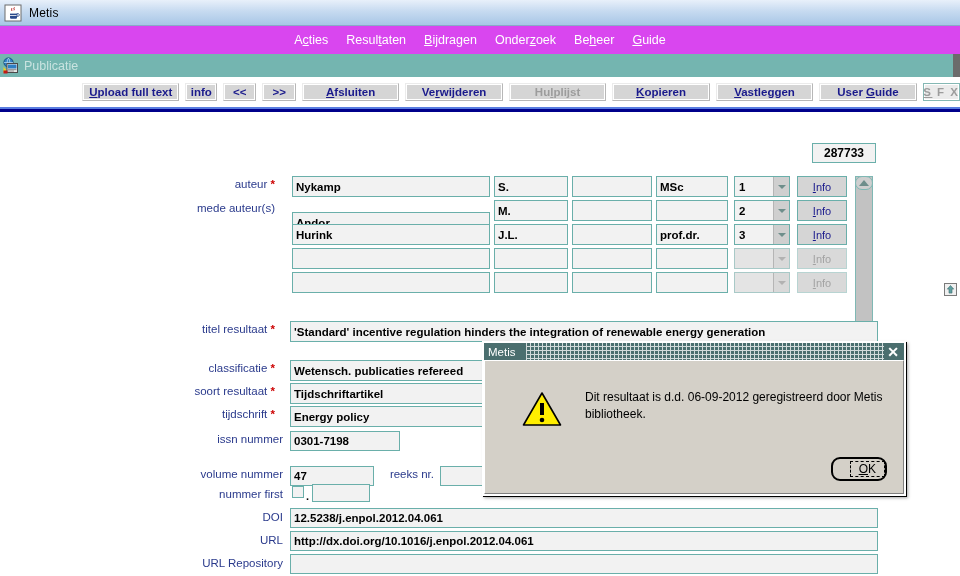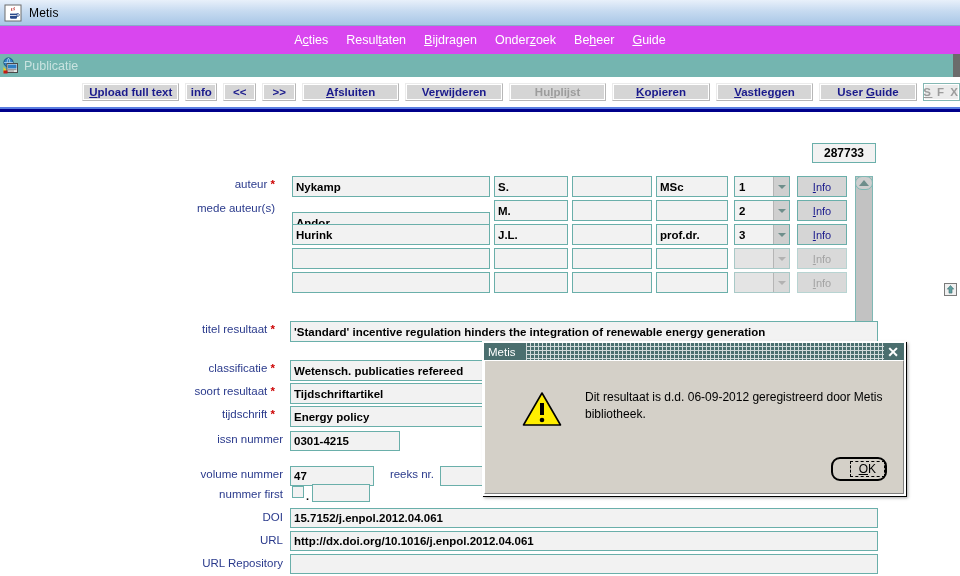--- a/index.html
+++ b/index.html
@@ -452,35 +452,35 @@
       <span>soort resultaat</span> <span class="req">*</span>
     </div>
     <div class="fld" style="left:290px; top:271px; width:588px; height:21px;">Tijdschriftartikel</div>
 
     <div class="lbl" style="left:150px; top:296px; width:125px;">
       <span>tijdschrift</span> <span class="req">*</span>
     </div>
     <div class="fld" style="left:290px; top:294px; width:588px; height:21px;">Energy policy</div>
 
     <div class="lbl" style="left:150px; top:321px; width:133px;">issn nummer</div>
-    <div class="fld" style="left:290px; top:319px; width:110px; height:20px;">0301-4215</div>
+    <div class="fld" style="left:290px; top:319px; width:110px; height:20px;">0301-7198</div>
 
     <div class="lbl" style="left:150px; top:356px; width:133px;">volume nummer</div>
     <div class="fld" style="left:290px; top:354px; width:84px; height:20px;">47</div>
 
     <div class="lbl" style="left:374px; top:356px; width:60px;">reeks nr.</div>
     <div class="fld" style="left:440px; top:354px; width:62px; height:20px;"></div>
 
     <div class="lbl" style="left:150px; top:376px; width:133px;">nummer first</div>
     <div class="checkbox" style="left:292px; top:374px;"></div>
     <div class="dotlbl" style="left:306px; top:378px;">.</div>
     <div class="fld" style="left:312px; top:372px; width:58px; height:18px;"></div>
 
     <div class="lbl" style="left:150px; top:399px; width:133px;">DOI</div>
-    <div class="fld" style="left:290px; top:396px; width:588px; height:20px;">15.7152/j.enpol.2012.04.061</div>
+    <div class="fld" style="left:290px; top:396px; width:588px; height:20px;">12.5238/j.enpol.2012.04.061</div>
 
     <div class="lbl" style="left:150px; top:422px; width:133px;">URL</div>
     <div class="fld" style="left:290px; top:419px; width:588px; height:20px;">http://dx.doi.org/10.1016/j.enpol.2012.04.061</div>
 
     <div class="lbl" style="left:140px; top:445px; width:143px;">URL Repository</div>
     <div class="fld" style="left:290px; top:442px; width:588px; height:20px;"></div>
 
   </div>
 
   <div class="dialog" style="left:482px; top:341px; width:424px; height:155px;">

